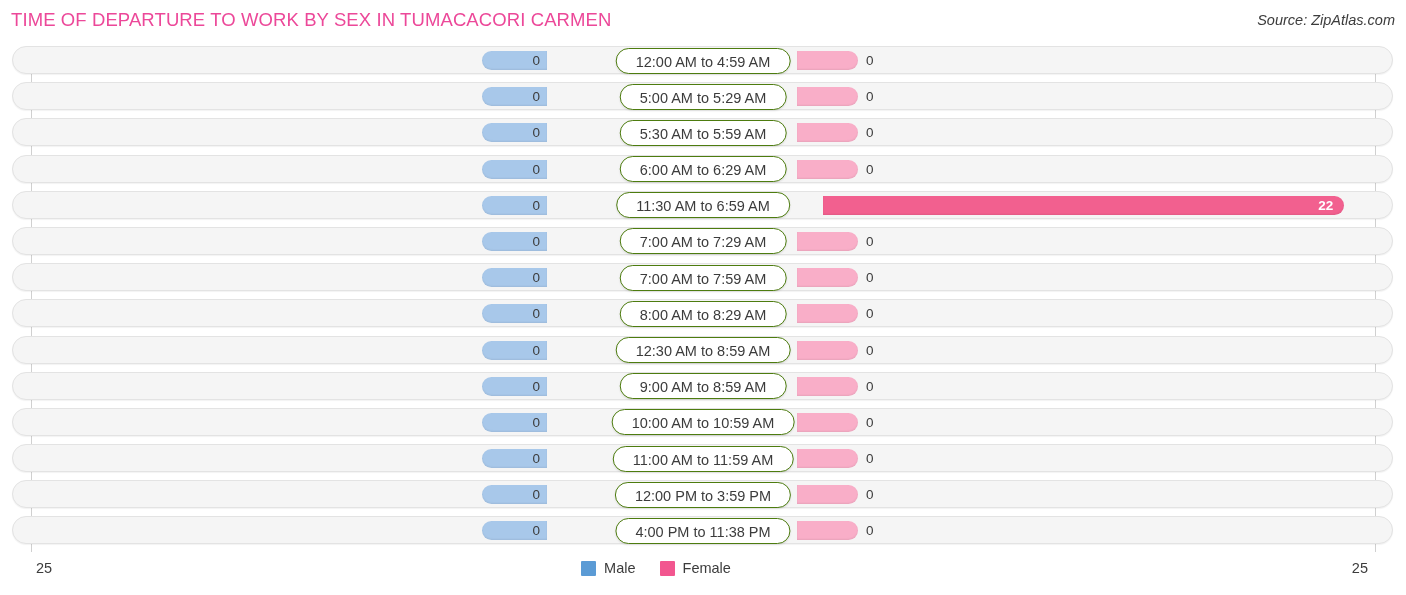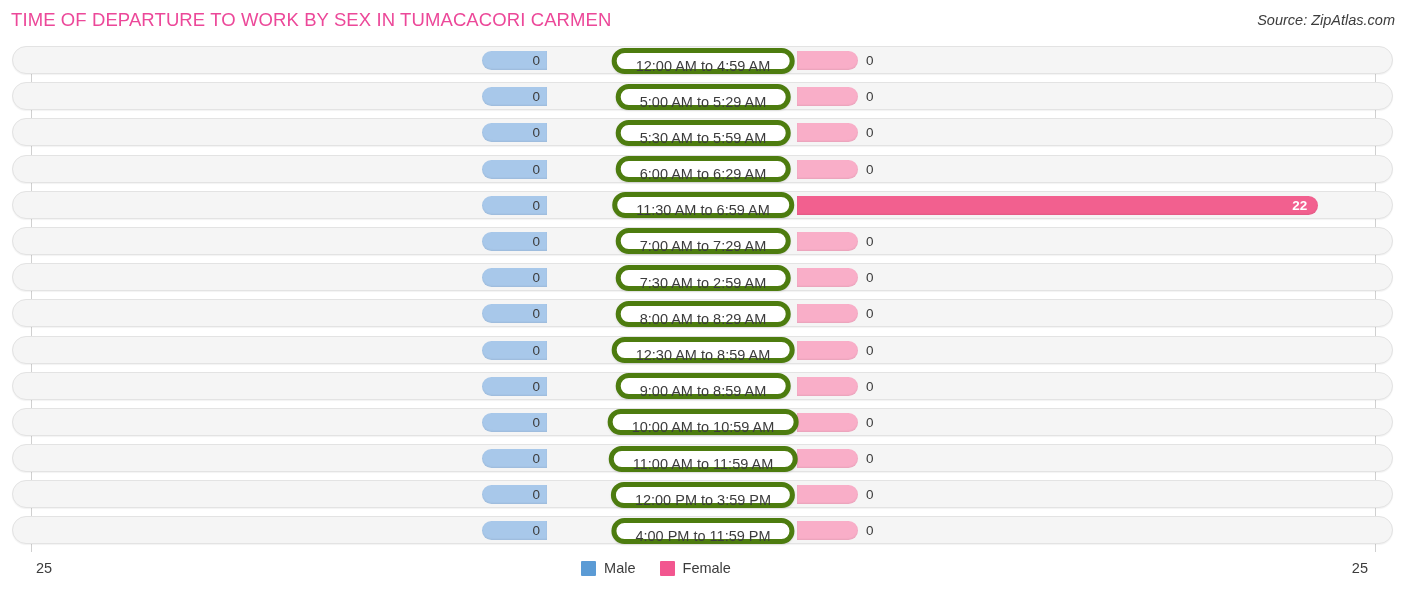--- a/index.html
+++ b/index.html
@@ -136,21 +136,21 @@
   
   .pill {
     position: absolute;
     top: 5.5px;
     left: 50%;
     transform: translateX(-50%);
     height: 26px;
     line-height: 26px;
     padding: 0 19px;
     background: #ffffff;
-    border: 5px solid #4d7c0f;
+    border: 1px solid #4d7c0f;
     border-radius: 13px;
     font-size: 14.5px;
     color: #3c3c3c;
     white-space: nowrap;
     box-shadow: 0 1px 2px rgba(0,0,0,0.10);
     box-sizing: border-box;
   }
 
   
   .footer {
@@ -238,41 +238,41 @@
         <div class="track"></div>
         <div class="bar bar-male" style="width: 65px;"></div>
         <div class="bar bar-female" style="width: 61px;"></div>
         <div class="value-label value-male">0</div>
         <div class="value-label value-female">0</div>
         <div class="pill">6:00 AM to 6:29 AM</div>
       </div>
       <div class="row">
         <div class="track"></div>
         <div class="bar bar-male" style="width: 65px;"></div>
-        <div class="bar bar-female highlight" style="width: 521.24px;">
+        <div class="bar bar-female highlight" style="width: 521.24px; margin-left: 26px;">
           <span class="bar-value">22</span>
         </div>
         <div class="value-label value-male">0</div>
         <div class="pill">11:30 AM to 6:59 AM</div>
       </div>
       <div class="row">
         <div class="track"></div>
         <div class="bar bar-male" style="width: 65px;"></div>
         <div class="bar bar-female" style="width: 61px;"></div>
         <div class="value-label value-male">0</div>
         <div class="value-label value-female">0</div>
         <div class="pill">7:00 AM to 7:29 AM</div>
       </div>
       <div class="row">
         <div class="track"></div>
         <div class="bar bar-male" style="width: 65px;"></div>
         <div class="bar bar-female" style="width: 61px;"></div>
         <div class="value-label value-male">0</div>
         <div class="value-label value-female">0</div>
-        <div class="pill">7:30 AM to 2:59 AM</div>
+        <div class="pill">7:00 AM to 7:59 AM</div>
       </div>
       <div class="row">
         <div class="track"></div>
         <div class="bar bar-male" style="width: 65px;"></div>
         <div class="bar bar-female" style="width: 61px;"></div>
         <div class="value-label value-male">0</div>
         <div class="value-label value-female">0</div>
         <div class="pill">8:00 AM to 8:29 AM</div>
       </div>
       <div class="row">
@@ -314,21 +314,21 @@
         <div class="value-label value-male">0</div>
         <div class="value-label value-female">0</div>
         <div class="pill">12:00 PM to 3:59 PM</div>
       </div>
       <div class="row">
         <div class="track"></div>
         <div class="bar bar-male" style="width: 65px;"></div>
         <div class="bar bar-female" style="width: 61px;"></div>
         <div class="value-label value-male">0</div>
         <div class="value-label value-female">0</div>
-        <div class="pill">4:00 PM to 11:59 PM</div>
+        <div class="pill">4:00 PM to 11:38 PM</div>
       </div>
     </div>
 </div>
 
 <div class="footer">
   <div class="axis-end left">25</div>
   <div class="axis-end right">25</div>
   <div class="legend">
     <div class="legend-item">
       <span class="legend-swatch male"></span>

